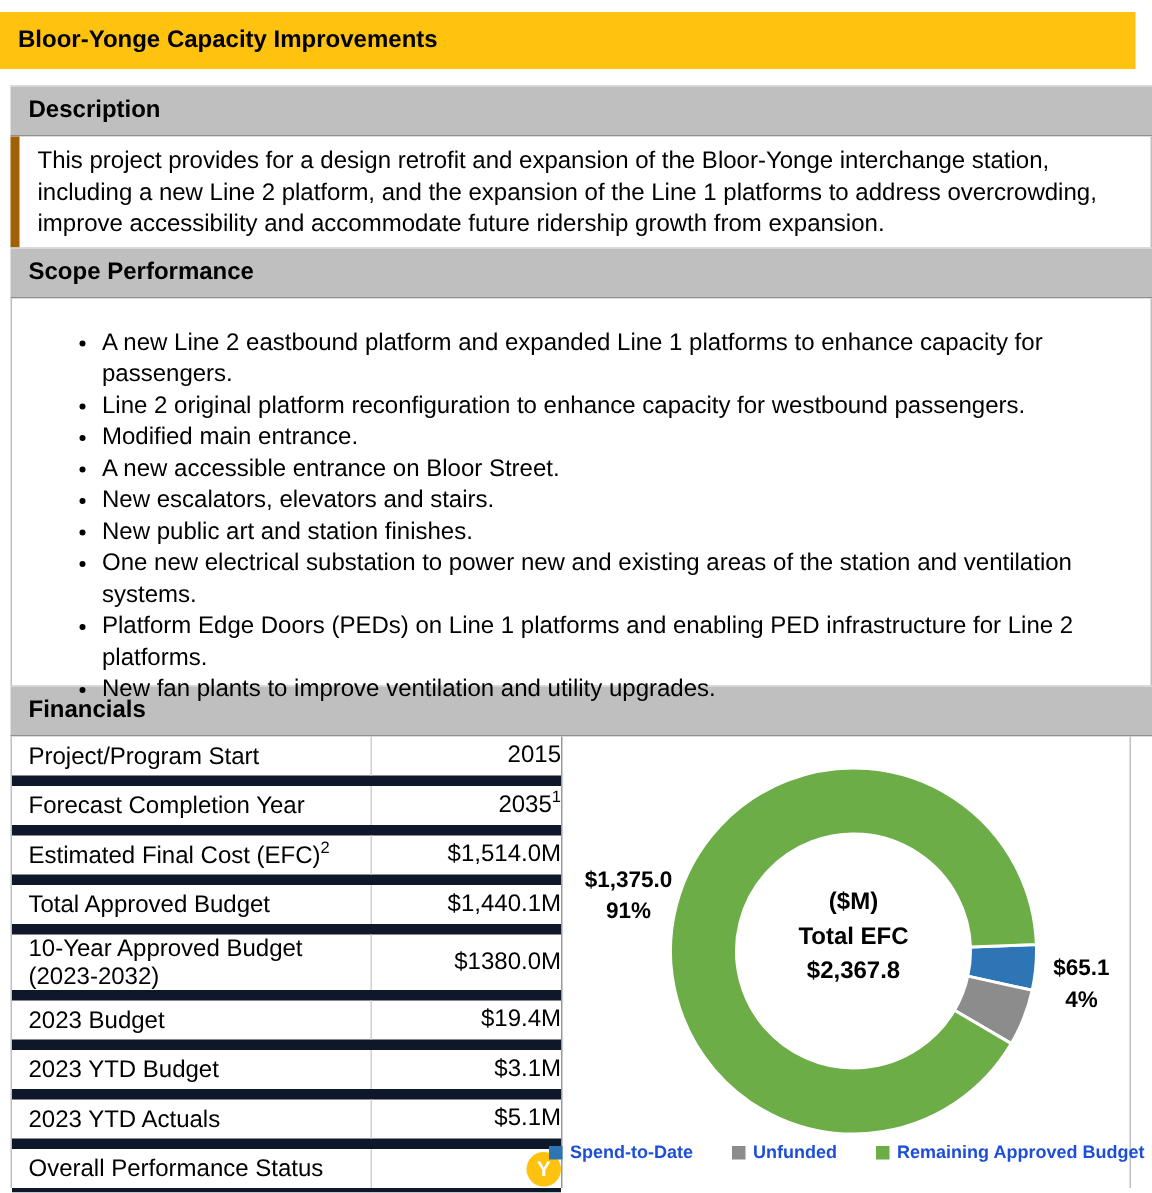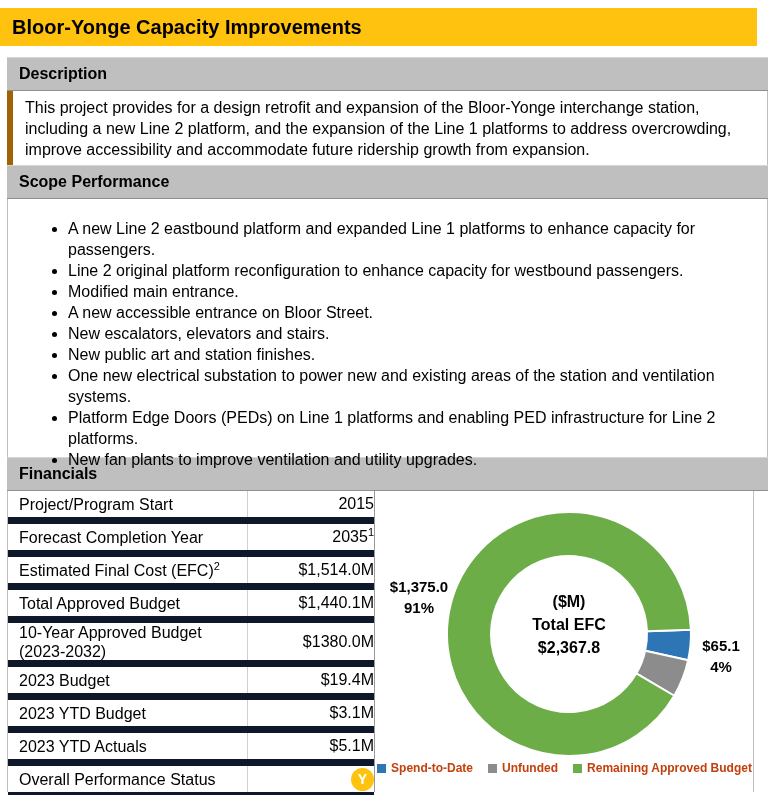--- a/index.html
+++ b/index.html
@@ -5,21 +5,21 @@
   * { box-sizing: border-box; }
   html, body { margin: 0; padding: 0; background: #fff; }
   body { font-family: "Liberation Sans", sans-serif; color: #000; }
 
   .page { position: relative; width: 768px; height: 795px; background: #fff; overflow: hidden; }
 
   .title-bar {
     position: absolute; left: 0; top: 8px; width: 757px; height: 38px;
     background: var(--accent, #FFC20E);
     display: flex; align-items: center; padding-left: 12px;
-    font-size: 20px; font-weight: bold;
+    font-size: 16px; font-weight: bold;
   }
 
   .container { position: absolute; left: 7px; top: 57px; width: 761px; }
 
   .section-header {
     height: 34px; background: var(--header-gray, #BFBFBF);
     border-top: 1px solid #d6d6d6; border-bottom: 1px solid #8f8f8f;
     display: flex; align-items: center; padding: 0 12px;
     font-size: 16px; font-weight: bold;
   }
@@ -59,22 +59,22 @@
   .chart-panel svg { position: absolute; left: 0; top: 0; }
 
   .lbl { position: absolute; font-weight: bold; font-size: 15px; line-height: 21px; text-align: center; }
   .lbl-green  { left: 2px;   top: 85px;  width: 84px;  }
   .lbl-center { left: 124px; top: 99px;  width: 140px; line-height: 23px; font-size: 16px; }
   .lbl-blue   { left: 317px; top: 144px; width: 58px;  }
   .lbl-gray   { left: 313px; top: 184px; width: 62px;  }
 
   .legend {
     position: absolute; left: 0; top: 270px; width: 379px;
-    display: flex; justify-content: center; gap: 15px;
-    font-size: 12px; font-weight: bold; color: #c2410c; align-items: center;
+    display: flex; justify-content: center; gap: 26px;
+    font-size: 12px; font-weight: bold; color: #1d4ed8; align-items: center;
   }
   .legend-item { display: flex; align-items: center; gap: 5px; white-space: nowrap; }
   .legend-swatch { width: 9px; height: 9px; flex: 0 0 9px; }
 </style>
 </head>
 <body>
 
 <div class="page">
 
   <div class="title-bar">Bloor-Yonge Capacity Improvements</div>

